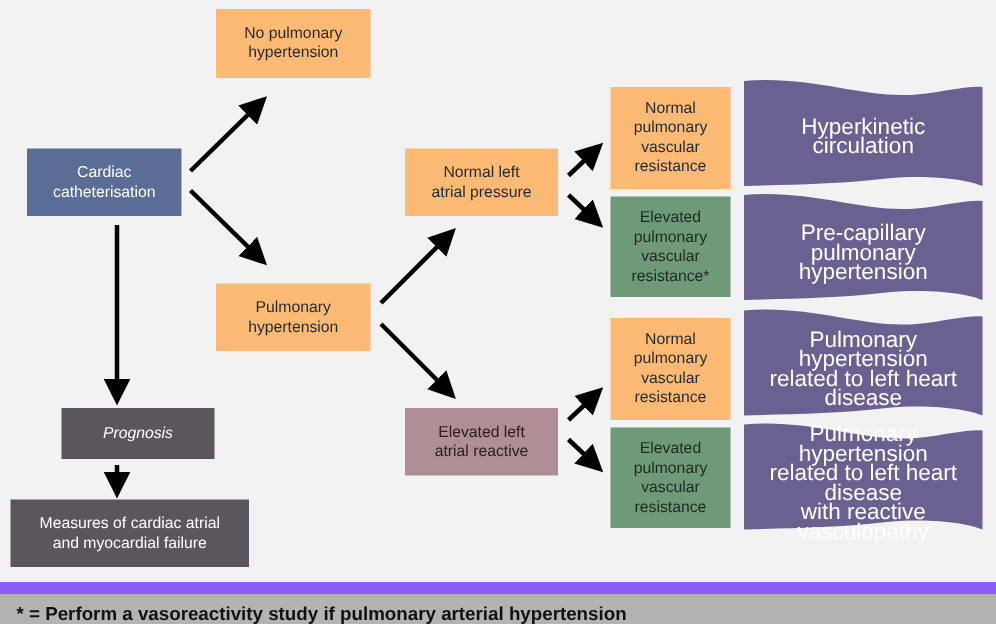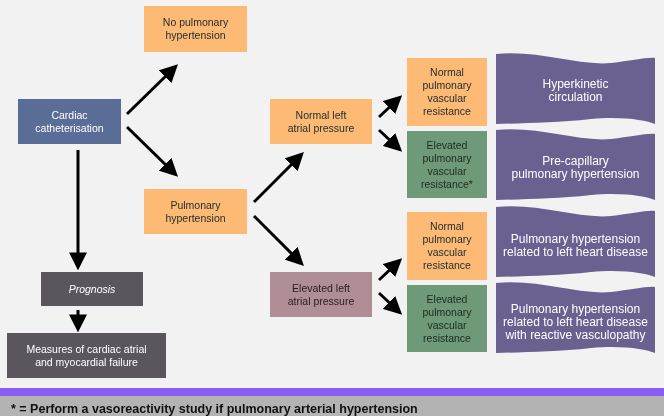--- a/index.html
+++ b/index.html
@@ -6,21 +6,21 @@
   body { width:664px; height:416px; background:#f2f2f2; position:relative; overflow:hidden;
          font-family:"Liberation Sans", sans-serif; }
   .box { position:absolute; display:flex; align-items:center; justify-content:center; text-align:center;
          font-size:10.5px; line-height:13px; box-sizing:border-box; white-space:pre-line; }
   .teal { background:#fdba74; color:#1f2a2e; }
   .navy { background:#5a6d97; color:#ffffff; }
   .dark { background:#5b565e; color:#ffffff; }
   .pink { background:#b08e96; color:#2a2024; }
   .green { background:#6e9a79; color:#1d2a20; }
   svg.arrows { position:absolute; left:0; top:0; }
-  .banner-text { position:absolute; color:#ffffff; font-size:12px; line-height:13px; text-align:center;
+  .banner-text { position:absolute; color:#ffffff; font-size:15px; line-height:13px; text-align:center;
                  display:flex; align-items:center; justify-content:center; white-space:pre-line; }
   .footer { position:absolute; left:0; top:388px; width:664px; height:28px; background:#b3b3b3;
             border-top:8px solid #8b5cf6; box-sizing:border-box; font-size:12.5px; color:#111;
             padding-left:11px; line-height:26px;font-weight:bold; }
 </style>
 </head>
 <body>
 
 <svg class="arrows" width="664" height="388">
   <defs>
@@ -53,21 +53,21 @@
 <div class="box teal" style="left:144px;top:6px;width:103px;height:46px;">No pulmonary
 hypertension</div>
 <div class="box teal" style="left:144px;top:189px;width:103px;height:45px;">Pulmonary
 hypertension</div>
 <div class="box dark" style="left:41px;top:272px;width:102px;height:34px;font-style:italic;">Prognosis</div>
 <div class="box dark" style="left:7px;top:333px;width:159px;height:45px;">Measures of cardiac atrial
 and myocardial failure</div>
 <div class="box teal" style="left:270px;top:99px;width:102px;height:45px;">Normal left
 atrial pressure</div>
 <div class="box pink" style="left:270px;top:272px;width:102px;height:45px;">Elevated left
-atrial pressure</div>
+atrial reactive</div>
 <div class="box teal" style="left:407px;top:58px;width:80px;height:68px;">Normal
 pulmonary
 vascular
 resistance</div>
 <div class="box green" style="left:407px;top:131px;width:80px;height:67px;">Elevated
 pulmonary
 vascular
 resistance*</div>
 <div class="box teal" style="left:407px;top:212px;width:80px;height:68px;">Normal
 pulmonary

